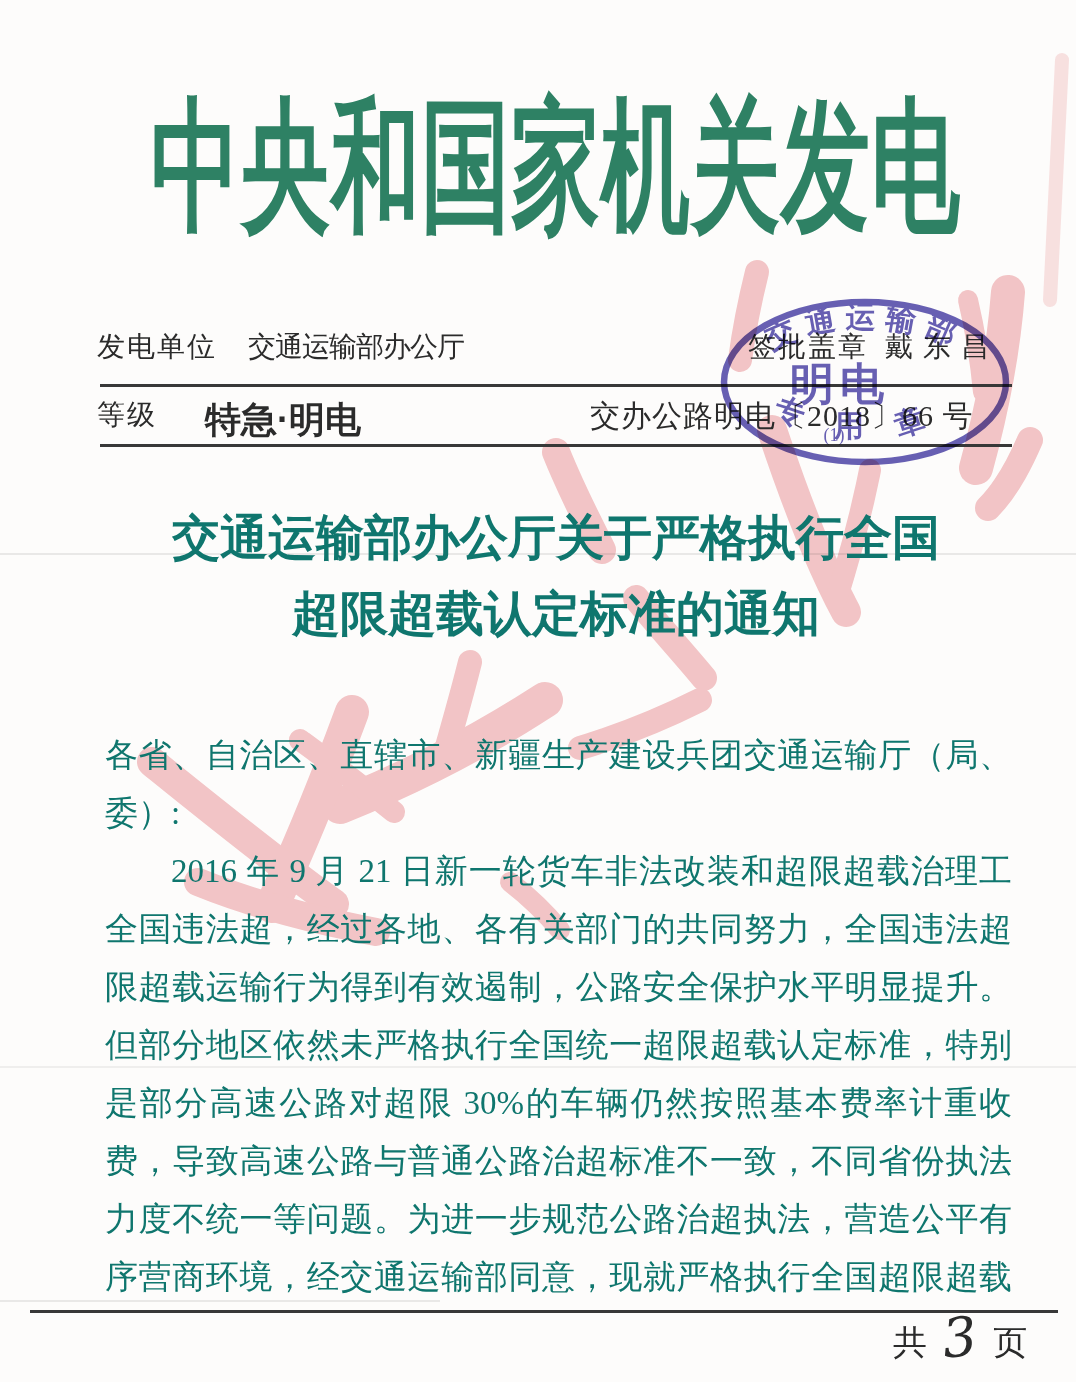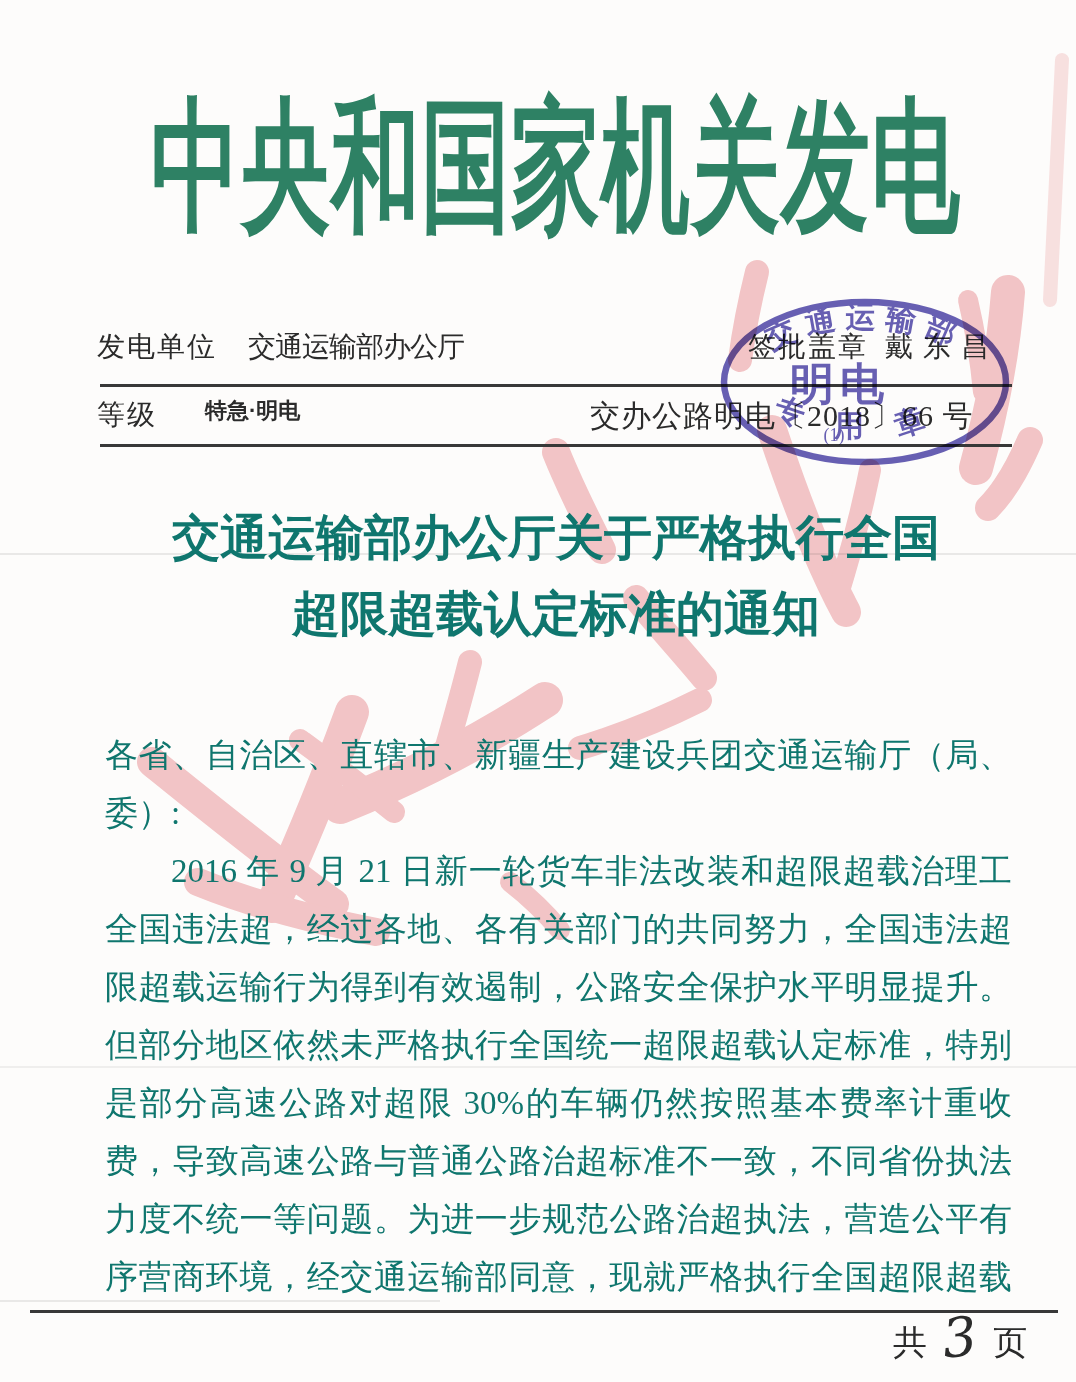--- a/index.html
+++ b/index.html
@@ -84,21 +84,21 @@
   <div class="fr lbl" style="left:97px;top:328px;">发电单位</div>
   <div class="fr" style="left:240px;top:328px;letter-spacing:-1px;margin-left:8px;">交通运输部办公厅</div>
   <div class="fr" style="left:748px;top:328px;">
     <span style="letter-spacing:2px;">签批盖章</span>
     <span style="letter-spacing:10px;margin-left:10px;">戴东昌</span>
   </div>
 
   <div class="hline" style="left:100px;top:384px;width:912px;"></div>
 
   <div class="fr lbl" style="left:97px;top:396px;">等级</div>
-  <div class="fr bold-hei" style="left:205px;top:396px;font-size:22px;">特急·明电</div>
+  <div class="fr bold-hei" style="left:205px;top:396px;font-size:36px;">特急·明电</div>
   <div class="fr" style="left:590px;top:396px;font-size:30px;letter-spacing:1px;">交办公路明电〔2018〕66 号</div>
 
   <div class="hline" style="left:100px;top:444px;width:912px;"></div>
 
   <svg class="stamp" viewBox="0 0 340 200" xmlns="http://www.w3.org/2000/svg">
     <defs>
       <path id="arcTop" d="M 47 104 A 118 60 0 0 1 283 104" fill="none"></path>
       <path id="arcBottom" d="M 57 108 A 110 52 0 0 0 275 108" fill="none"></path>
     </defs>
     <ellipse cx="165" cy="99" rx="141" ry="80" fill="none" stroke="#5a52ae" stroke-width="6.5"></ellipse>

